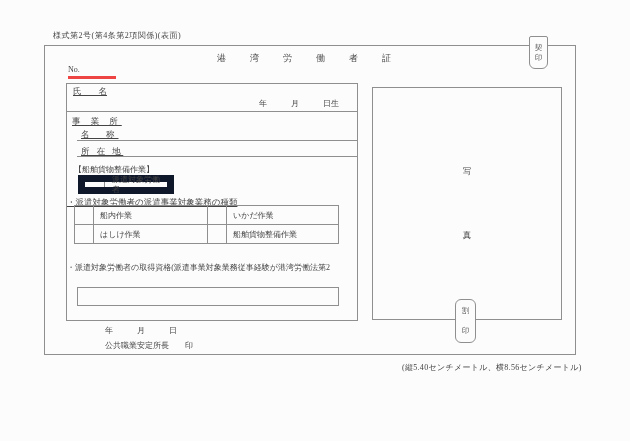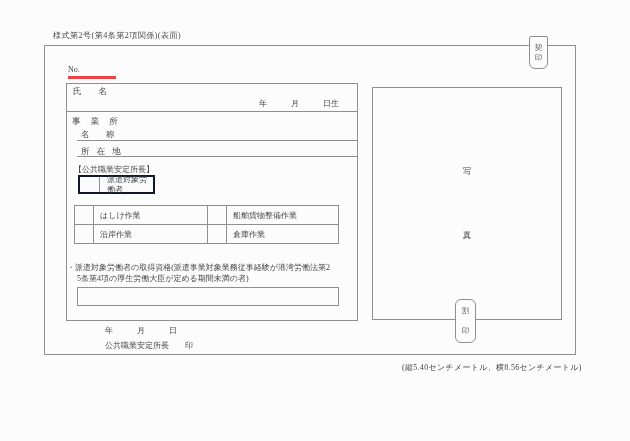--- a/index.html
+++ b/index.html
@@ -7,21 +7,21 @@
   body {
     font-family: "Liberation Serif", "DejaVu Serif", serif;
     background: #fcfcfc;
     color: #444444;
     position: relative;
     overflow: hidden;
   }
   .page { position: absolute; inset: 0; }
   .abs { position: absolute; }
   .fs8  { font-size: 8px;  line-height: 10px; }
-  .fs85 { font-size: 8.5px; line-height: 10px; }
+  .fs85 { font-size: 8.5px; line-height: 10px; text-decoration: underline; }
   .fs9  { font-size: 9px;  line-height: 11px; }
 
   .outer-box {
     left: 44px; top: 45px; width: 532px; height: 310px;
     border: 1px solid #8f8f8f;
   }
   .form-number { left: 53px; top: 31px; letter-spacing: 0.5px; }
   .cert-title {
     left: 44px; top: 53px; width: 532px;
     text-align: center; letter-spacing: 24px; padding-left: 12px;
@@ -48,22 +48,22 @@
   .line-c { left: 77px;  top: 156px; width: 280px; }
 
   .lbl-name    { left: 73px;  top: 86px; }
   .lbl-birth   { left: 259px; top: 99px; }
   .lbl-office  { left: 72px;  top: 116px; letter-spacing: 4px; }
   .lbl-oname   { left: 81px;  top: 129px; letter-spacing: 4px; }
   .lbl-oaddr   { left: 81px;  top: 146px; letter-spacing: 2.5px; }
 
   .lbl-dispatch-heading { left: 74px; top: 165px; }
   .dispatch-box {
-    left: 78px; top: 175px; width: 77px; height: 19px;
-    border: 2px solid #0f172a; display: flex;
+    left: 78px; top: 175px; width: 96px; height: 19px;
+    border: 7px solid #0f172a; display: flex;
   }
   .dispatch-box .chk { width: 20px; border-right: 1px solid #8f8f8f; }
   .dispatch-box .lbl { flex: 1; display: flex; align-items: center; padding-left: 7px; }
 
   .lbl-worktypes-heading { left: 67px; top: 197px; }
 
   .work-table {
     left: 74px; top: 205px; width: 264px;
     border-collapse: collapse; table-layout: fixed;
   }
@@ -92,73 +92,74 @@
 </style>
 </head>
 <body>
 
 <div class="page">
 
   <div class="abs form-number fs8">様式第2号(第4条第2項関係)(表面)</div>
 
   <div class="abs outer-box"></div>
 
+  <div class="abs cert-title fs9">港湾労働者証</div>
 
   <div class="abs no-field fs8"><span>No.</span><span class="no-blank"></span></div>
 
   <div class="abs stamp-box keiin">
     <span>契</span>
     <span>印</span>
   </div>
 
   <div class="abs main-box"></div>
 
   <div class="abs fs85 lbl-name">氏　　名</div>
   <div class="abs fs8 lbl-birth">年　　　月　　　日生</div>
   <div class="abs hline line-a"></div>
 
   <div class="abs fs85 lbl-office">事 業 所</div>
   <div class="abs fs85 lbl-oname">名　称</div>
   <div class="abs hline line-b"></div>
   <div class="abs fs85 lbl-oaddr">所 在 地</div>
   <div class="abs hline line-c"></div>
 
-  <div class="abs fs8 lbl-dispatch-heading">【公共職業安定所長】</div>
+  <div class="abs fs8 lbl-dispatch-heading">【船舶貨物整備作業】</div>
 
   <div class="abs dispatch-box">
     <div class="chk"></div>
     <div class="lbl fs8">派遣対象労働者</div>
   </div>
 
+  <div class="abs fs85 lbl-worktypes-heading">・派遣対象労働者の派遣事業対象業務の種類</div>
 
   <table class="abs work-table">
     <colgroup>
       <col style="width:19px">
         <col style="width:114px">
         <col style="width:19px">
         <col style="width:112px">
     </colgroup>
     <tbody>
       <tr>
         <td class="chk"></td>
+        <td>船内作業</td>
+        <td class="chk"></td>
+        <td>いかだ作業</td>
+      </tr>
+      <tr>
+        <td class="chk"></td>
         <td>はしけ作業</td>
         <td class="chk"></td>
         <td>船舶貨物整備作業</td>
-      </tr>
-      <tr>
-        <td class="chk"></td>
-        <td>沿岸作業</td>
-        <td class="chk"></td>
-        <td>倉庫作業</td>
       </tr>
     </tbody>
   </table>
 
   <div class="abs fs8 lbl-qual1">・派遣対象労働者の取得資格(派遣事業対象業務従事経験が港湾労働法第2</div>
-  <div class="abs fs8 lbl-qual2">5条第4項の厚生労働大臣が定める期間未満の者)</div>
   <div class="abs qual-box"></div>
 
   <div class="abs photo-box">
     <span>写</span>
     <span>真</span>
   </div>
 
   <div class="abs stamp-box wariin">
     <span>割</span>
     <span>印</span>

